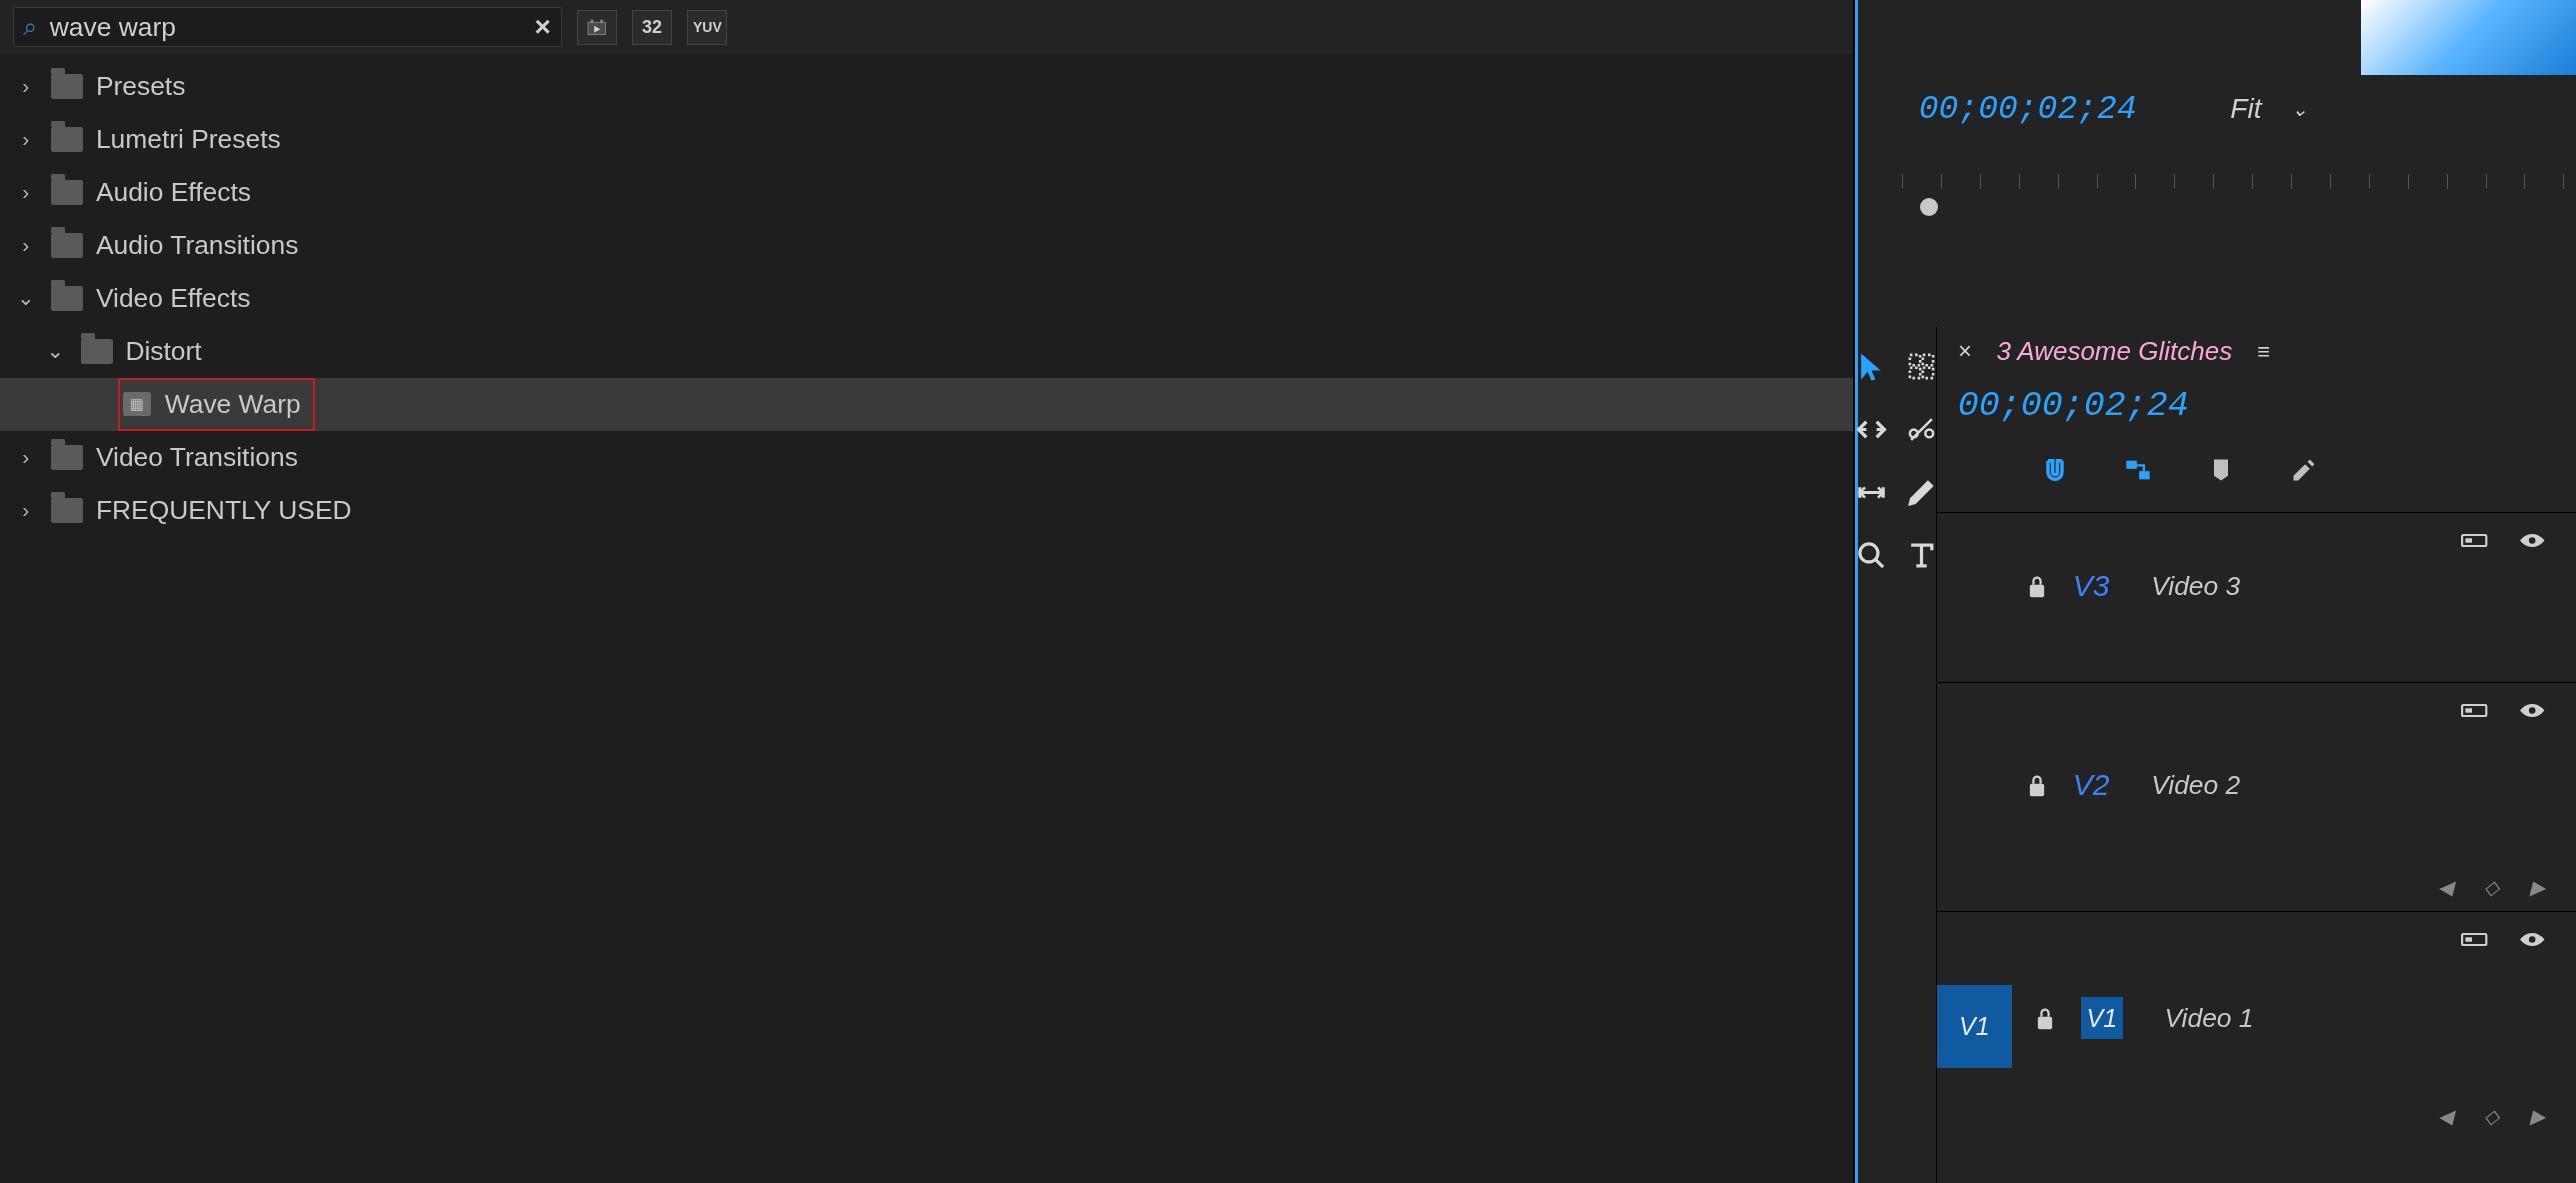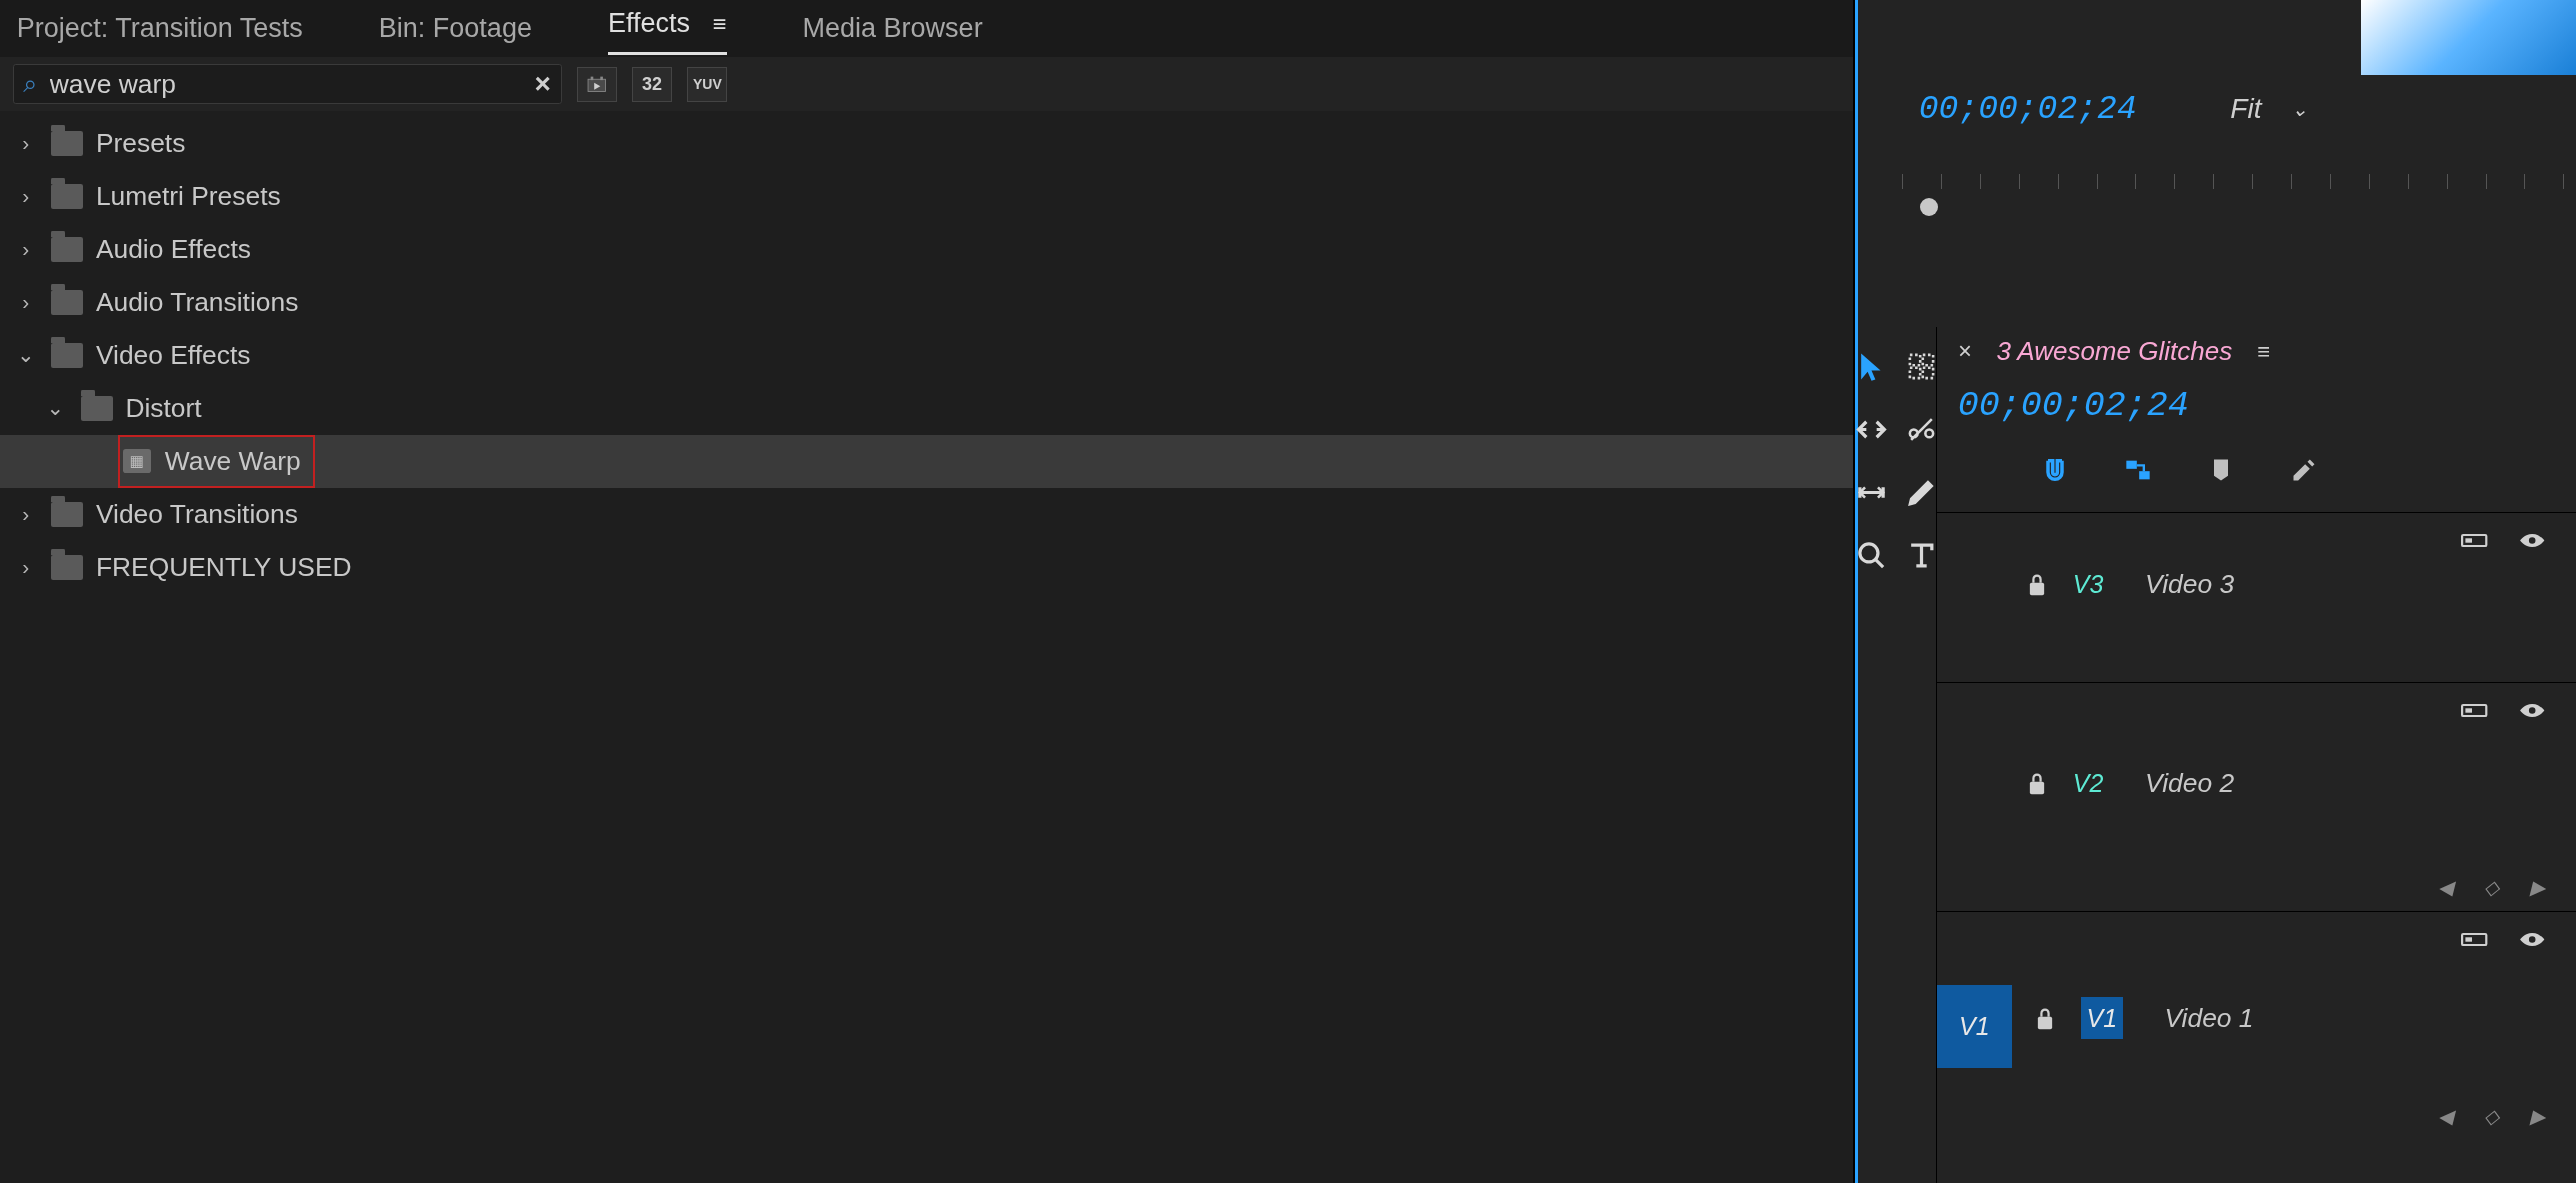--- a/index.html
+++ b/index.html
@@ -77,41 +77,32 @@
 .track.lo { height: 229px; }
 .track .head { position: absolute; left: 18px; right: 0; top: 0; bottom: 0; display: flex; flex-direction: column; }
 .track .toggles { display: flex; gap: 31px; position: absolute; right: 31px; top: 16.7px; }
 .toggle-icn { width: 26.4px; height: 21px; cursor: pointer; }
 .toggle-icn svg { fill: #cfcfcf; width: 100%; height: 100%; }
 .track .label-row { position: absolute; left: 71px; top: 56px; display: flex; align-items: center; gap: 25px; }
 .track.lo .label-row { top: 85px; justify-content: flex-end; }
 .lock-i { width: 22px; height: 25px; }
 .lock-i svg { fill: #cfcfcf; width:100%; height:100%; }
 .src-patch { width: 75px; height: 83px; background: #0f5aa0; color: #e8e8e8; font-size: 25px; display:flex; align-items:center; justify-content:center; position:absolute; left:0; top:0; bottom:0; margin:auto 0;}
-.tgt-patch { font-size: 25px; color: #5eead4; }
+.tgt-patch { font-size: 30px; color: #3b82f6; }
 .trk-name { font-size: 26.4px; color: #c8c8c8; margin-left: 16.7px; }
 .kf-row { position: absolute; right: 31px; bottom: 12.5px; display: flex; align-items: center; gap: 31px; }
 .kf-btn { font-size: 19.5px; color: #888; cursor:pointer; }
 </style>
 </head>
 <body>
 
 <div class="app">
 
   <div class="left-panel">
 
-    <div class="panel-tabs">
-      <div class="panel-tab">Project: Transition Tests</div>
-      <div class="panel-tab">Bin: Footage</div>
-      <div class="panel-tab active">
-        <span>Effects</span>
-        <span class="menu-glyph">≡</span>
-      </div>
-      <div class="panel-tab">Media Browser</div>
-    </div>
 
     <div class="search-row">
       <div class="search-box">
         <span class="mag">⌕</span>
         <input type="text" value="wave warp" style="">
         <span class="clear">×</span>
       </div>
       <div class="filter-btn">
         <svg viewBox="0 0 24 24" width="23.6" height="21">
             <rect x="2" y="6" width="20" height="14" fill="#4a4a4a" stroke="#888"></rect>

